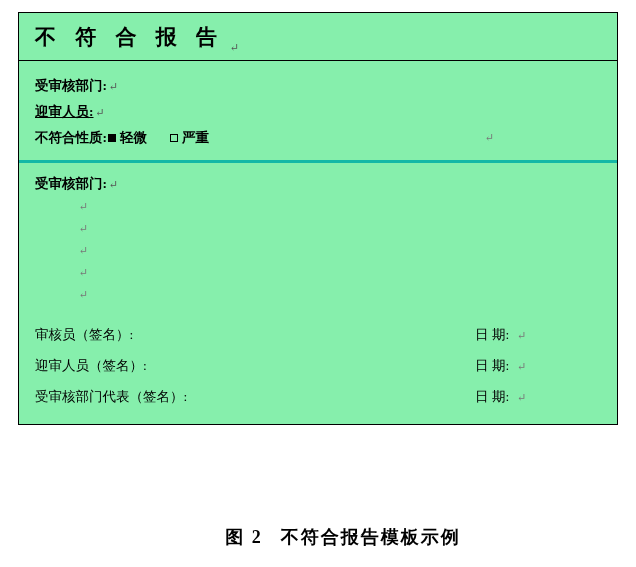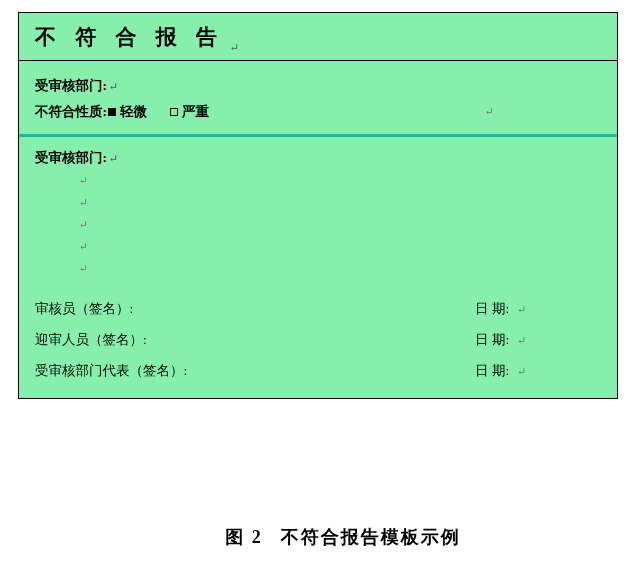--- a/index.html
+++ b/index.html
@@ -189,20 +189,23 @@
   <div class="form-table">
 
     <div class="row row-title">
       <span class="title-text">不 符 合 报 告</span>
       <span class="title-mark">↵</span>
     </div>
 
     <div class="row row-head">
       <div class="head-line">
         <span>受审核部门:</span><span class="mark">↵</span>
+      </div>
+      <div class="head-line underlined">
+        <span class="ul">迎审人员:</span><span class="mark">↵</span>
       </div>
       <div class="nature-line">
         <span>不符合性质:</span>
         <span class="nature-opt">
           <span class="box-filled"></span><span>轻微</span>
         </span>
         <span class="nature-opt">
           <span class="box-empty"></span><span>严重</span>
         </span>
         <span class="tail-mark">↵</span>

